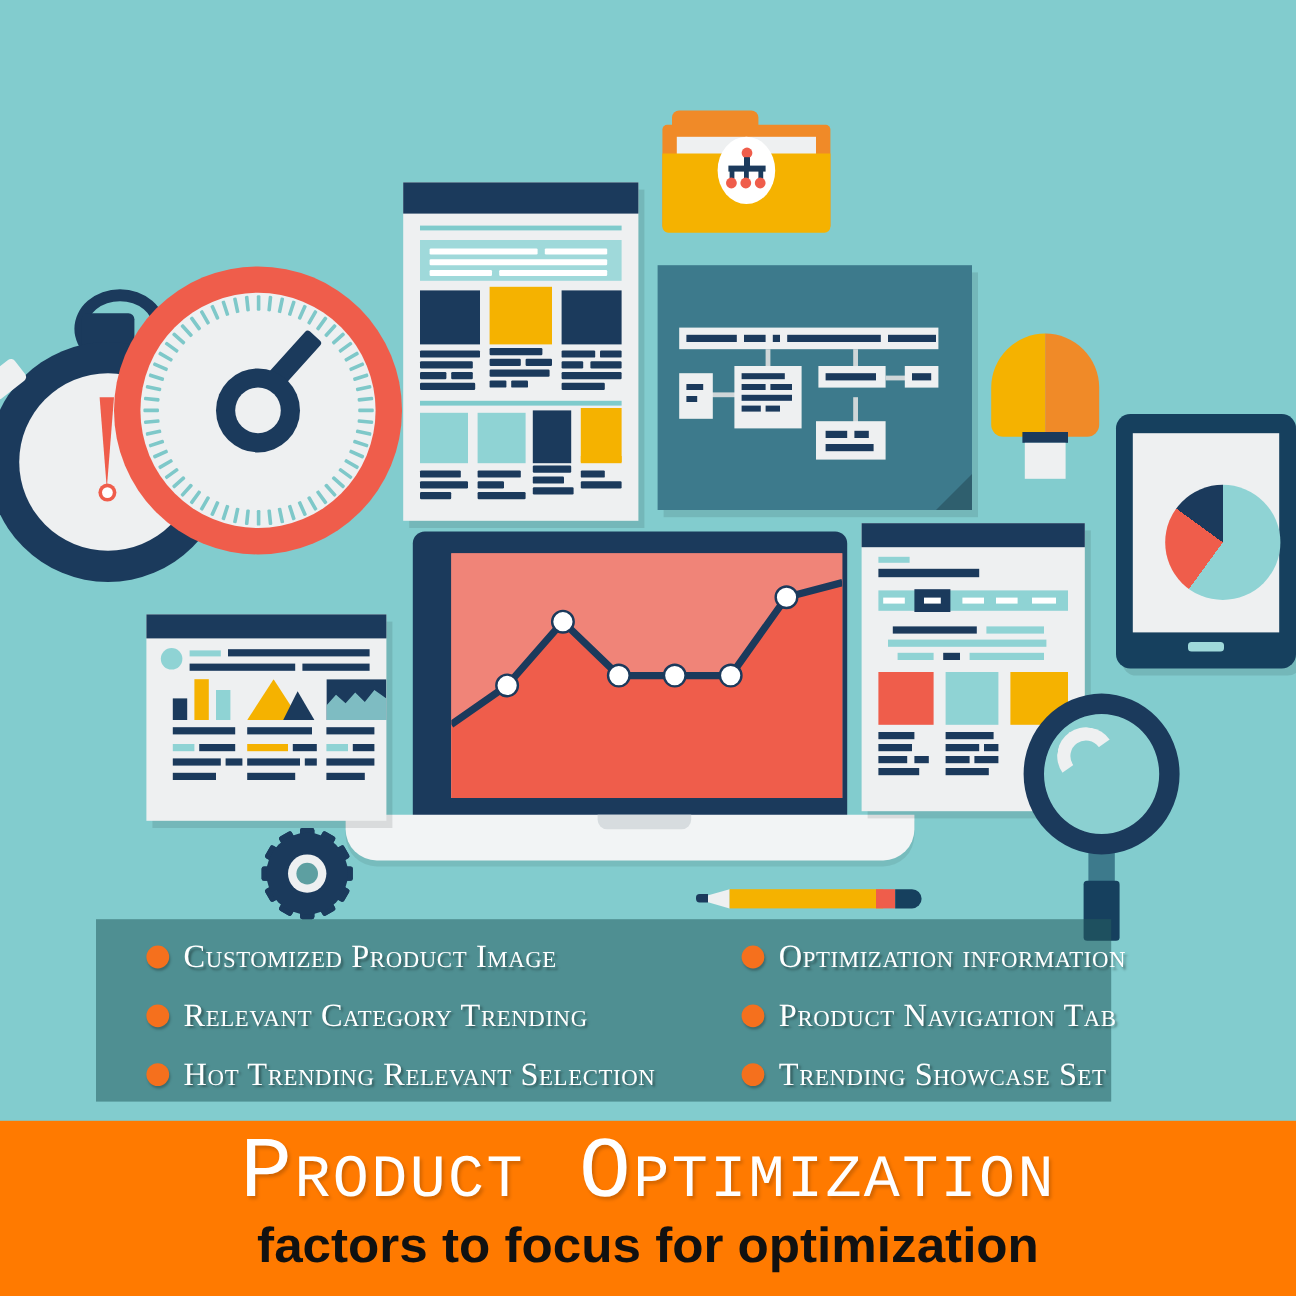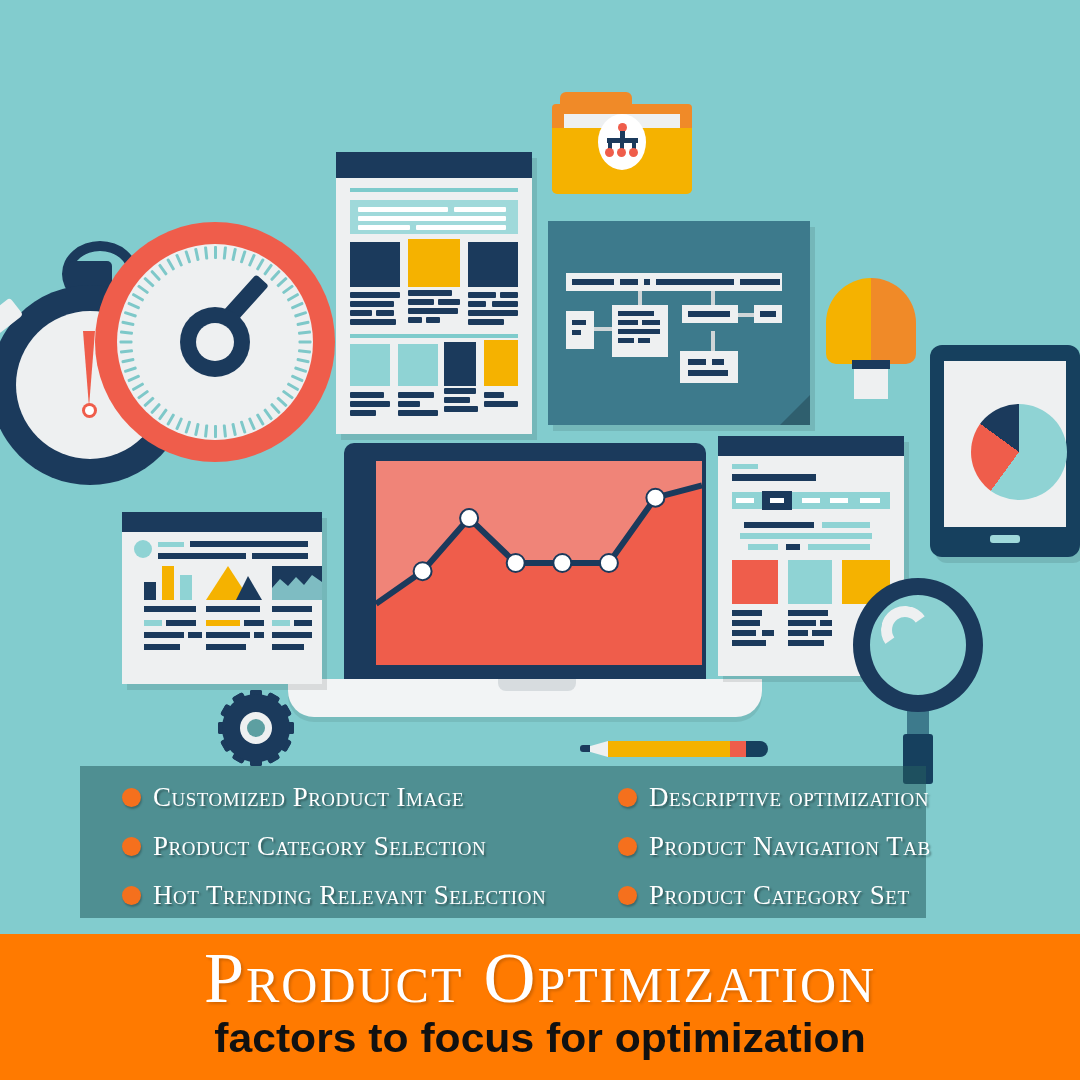--- a/index.html
+++ b/index.html
@@ -131,21 +131,21 @@
   .bul-txt{
     color:#ffffff;font-family:"Liberation Serif", serif;
     font-size:27px;font-variant:small-caps;letter-spacing:.5px;white-space:nowrap;
     text-shadow:2px 2px 2px rgba(0,0,0,.35);
   }
 
   
   #titlebar{left:0;top:934px;width:1080px;height:146px;background:#ff7a00;}
   #title-main{
     width:100%;text-align:center;margin-top:8px;
-    color:#ffffff;font-family:Liberation Serif, serif;
+    color:#ffffff;font-family:Liberation Mono, monospace;
     font-size:72px;font-variant:small-caps;letter-spacing:2px;line-height:1;
     text-shadow:2px 2px 3px rgba(0,0,0,.18);
   }
   #title-sub{
     width:100%;text-align:center;margin-top:4px;
     color:#111111;font-family:"Liberation Sans", sans-serif;
     font-size:41px;font-weight:700;letter-spacing:0px;line-height:1;
     transform:scaleX(1.04);
   }
 </style>
@@ -661,39 +661,39 @@
   </div>
 
   <div class="abs" id="bullets">
     <div class="bul-col" style="left:42px;">
       <div class="bul-row">
         <span class="dot"></span>
         <span class="bul-txt">Customized Product Image</span>
       </div>
       <div class="bul-row">
         <span class="dot"></span>
-        <span class="bul-txt">Product Category Selection</span>
+        <span class="bul-txt">Relevant Category Trending</span>
       </div>
       <div class="bul-row">
         <span class="dot"></span>
         <span class="bul-txt">Hot Trending Relevant Selection</span>
       </div>
     </div>
     <div class="bul-col" style="left:538px;">
       <div class="bul-row">
         <span class="dot"></span>
-        <span class="bul-txt">Descriptive optimization</span>
+        <span class="bul-txt">Optimization information</span>
       </div>
       <div class="bul-row">
         <span class="dot"></span>
         <span class="bul-txt">Product Navigation Tab</span>
       </div>
       <div class="bul-row">
         <span class="dot"></span>
-        <span class="bul-txt">Product Category Set</span>
+        <span class="bul-txt">Trending Showcase Set</span>
       </div>
     </div>
   </div>
 
   <div class="abs" id="titlebar">
     <div id="title-main">Product Optimization</div>
     <div id="title-sub">factors to focus for optimization</div>
   </div>
 
 </div>

